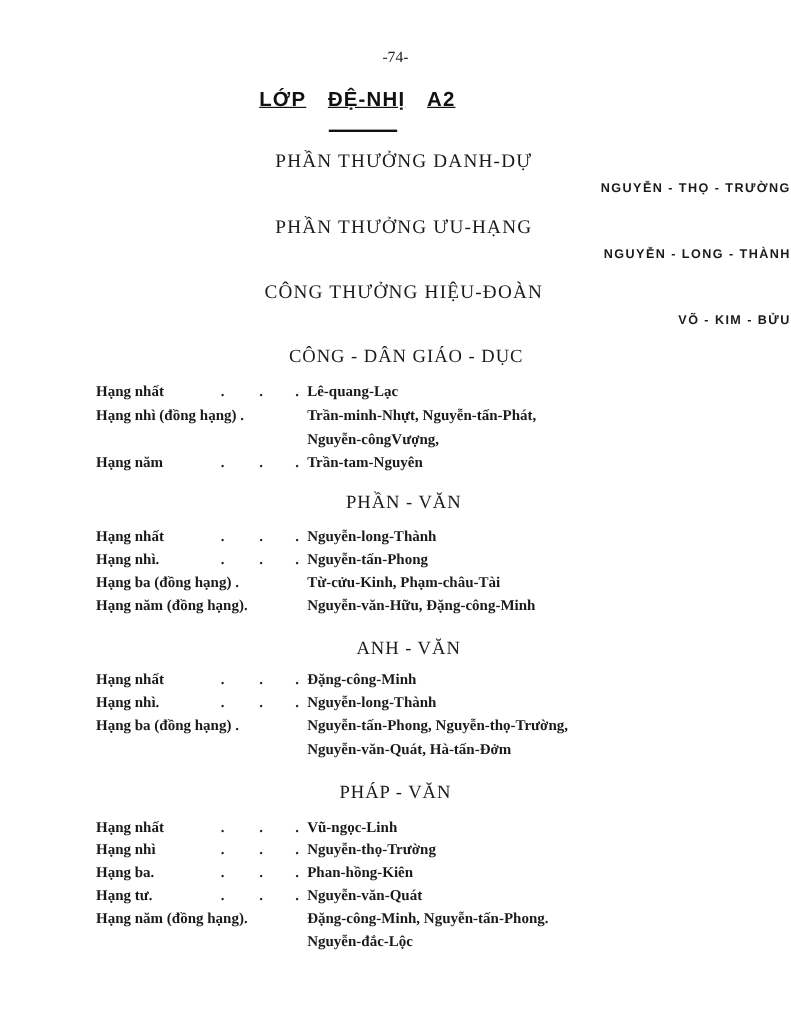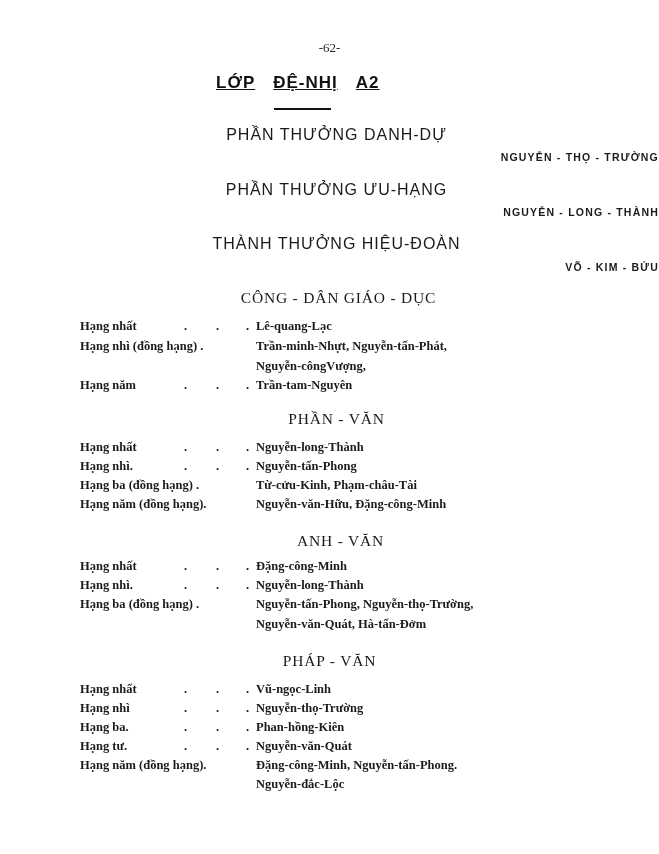--- a/index.html
+++ b/index.html
@@ -42,21 +42,21 @@
       left: 274px;
       width: 57px;
       height: 2px;
       background: #111;
     }
     .award-title {
       position: absolute;
       left: 0;
       width: 659px;
       text-align: center;
-      font-family: Liberation Sans, sans-serif;
+      font-family: Liberation Serif, serif;
       font-size: 16px;
       letter-spacing: 1px;
       color: #1a1a1a;
       white-space: nowrap;
       padding-left: 14px;
       box-sizing: border-box;
     }
     .award-name {
       position: absolute;
       left: 0;
@@ -113,34 +113,34 @@
     }
     .names {
       position: absolute;
       left: 176px;
       top: 0;
     }
   </style>
 </head>
 <body>
 
-<div class="page-number">-62-</div>
+<div class="page-number">-74-</div>
 
 <div class="class-title">
   <span>LỚP</span><span>ĐỆ-NHỊ</span><span>A2</span>
 </div>
 <div class="title-rule"></div>
 
 <div class="award-title" style="top:126px">PHẦN THƯỞNG DANH-DỰ</div>
 <div class="award-name" style="top:151px">NGUYỄN - THỌ - TRƯỜNG</div>
 
 <div class="award-title" style="top:181px">PHẦN THƯỞNG ƯU-HẠNG</div>
 <div class="award-name" style="top:206px">NGUYỄN - LONG - THÀNH</div>
 
-<div class="award-title" style="top:235px">THÀNH THƯỞNG HIỆU-ĐOÀN</div>
+<div class="award-title" style="top:235px">CÔNG THƯỞNG HIỆU-ĐOÀN</div>
 <div class="award-name" style="top:261px">VÕ - KIM - BỬU</div>
 
 <div class="subject-title" style="top:289px;padding-left:18px">CÔNG - DÂN  GIÁO - DỤC</div>
 
 <div class="row" style="top:319px">
   <span class="rank">Hạng nhất</span>
   <span class="dots">
       <i style="left:6px">.</i>
       <i style="left:38px">.</i>
       <i style="left:68px">.</i>

